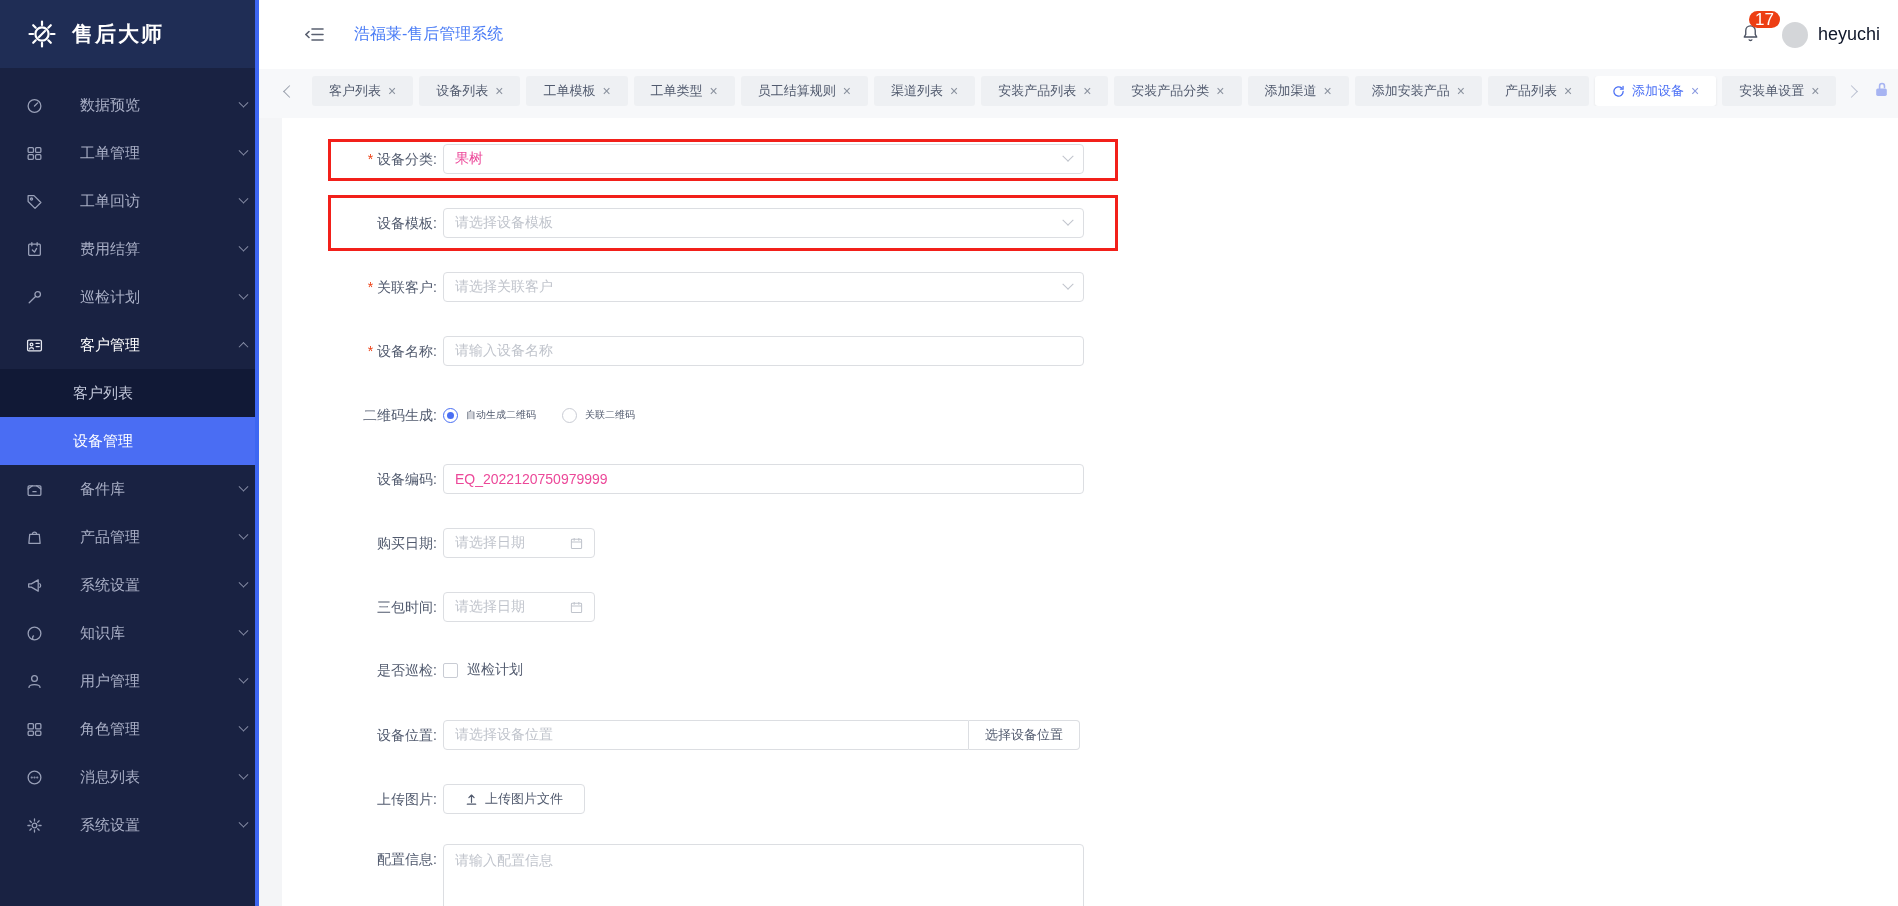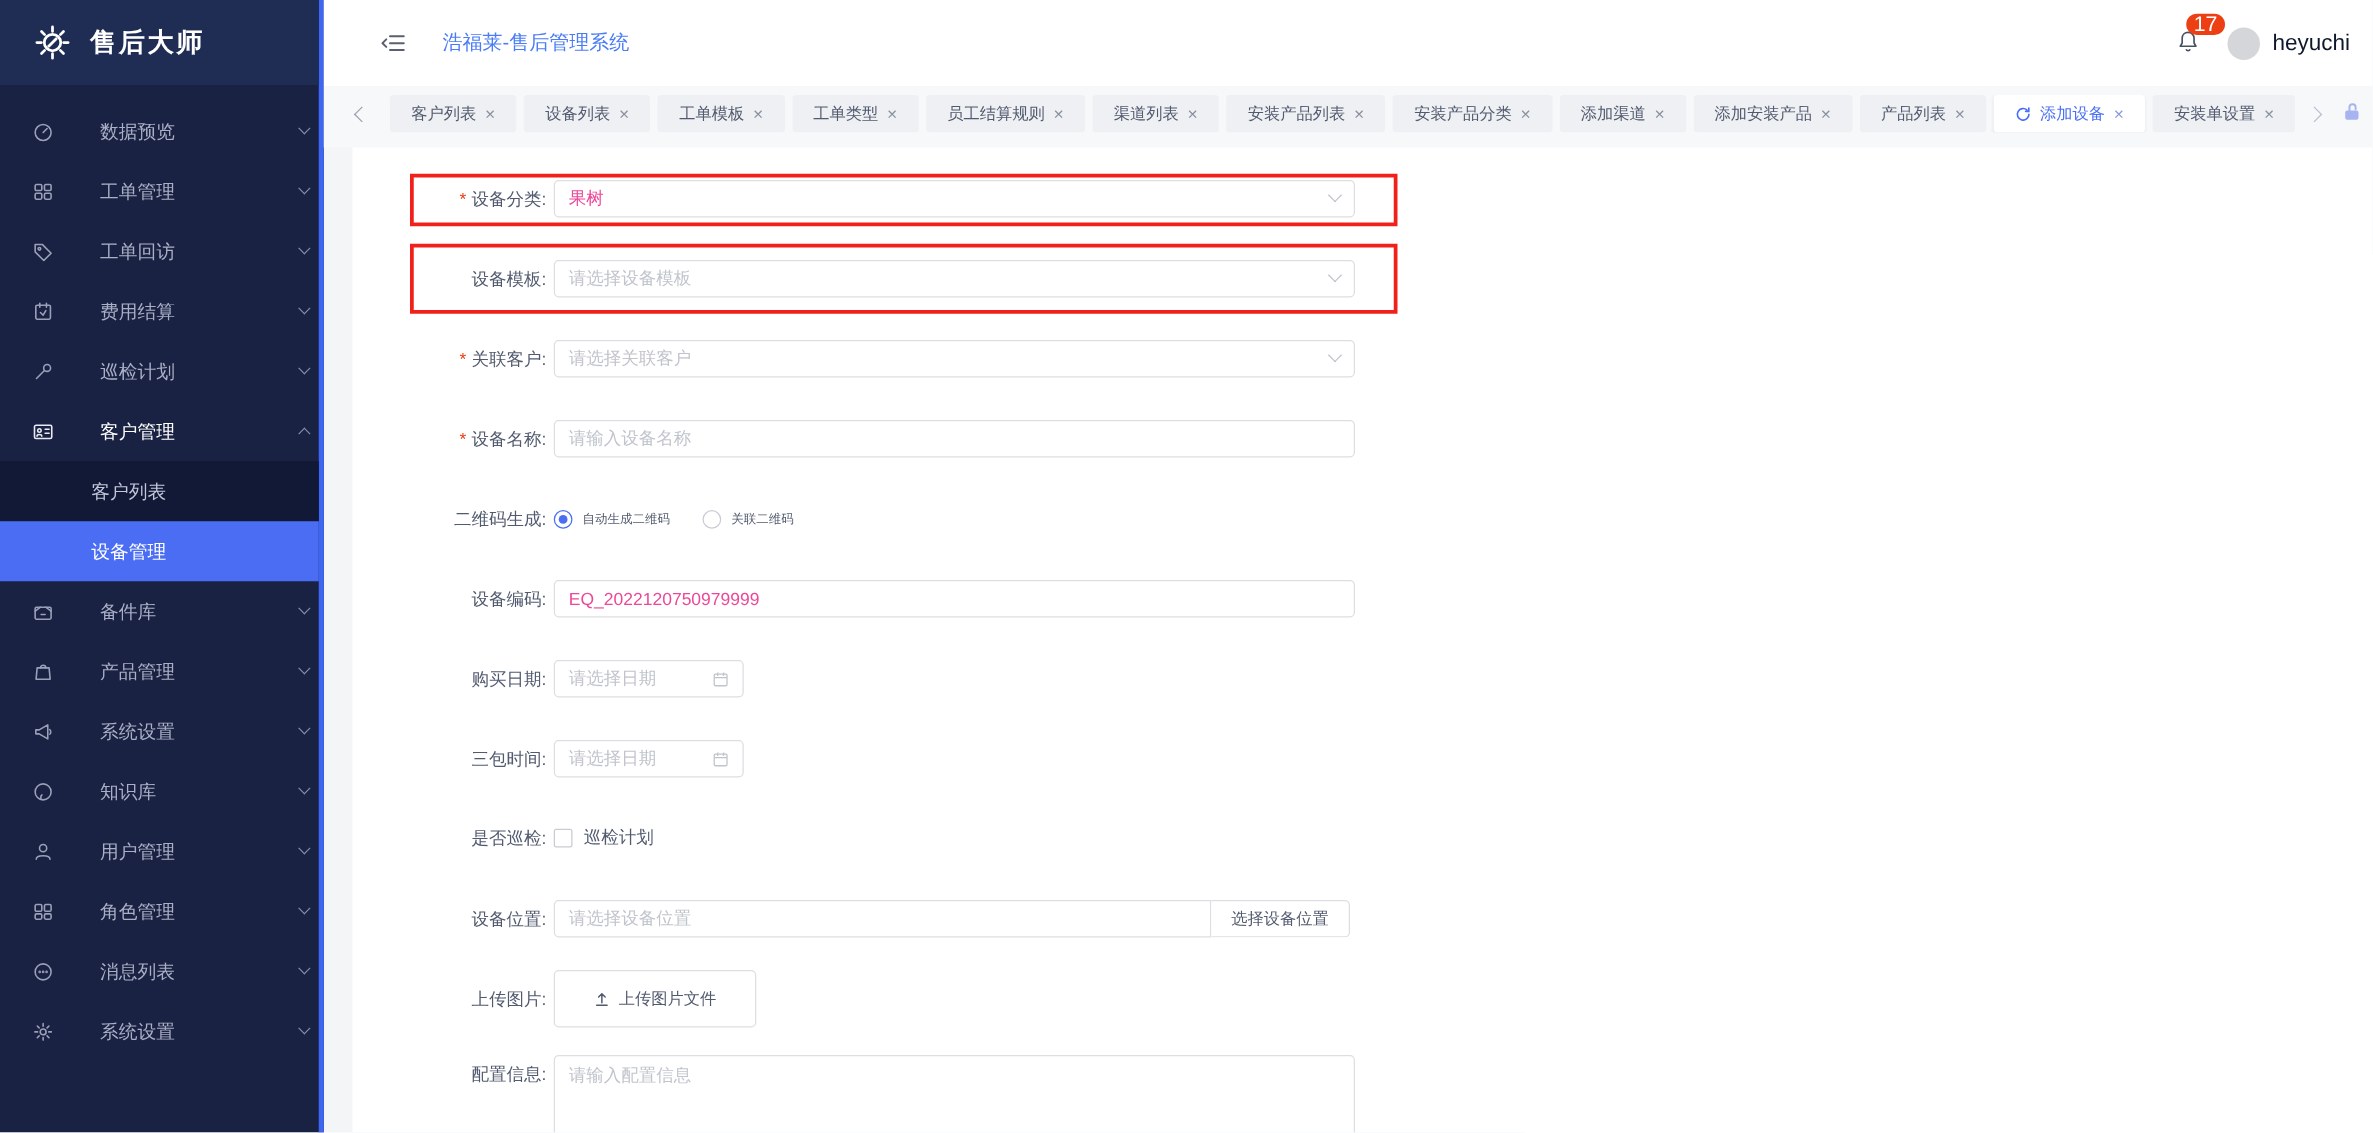--- a/index.html
+++ b/index.html
@@ -70,22 +70,22 @@
   .grp-btn { height:30px; border:1px solid #dcdee2; border-left:none; border-radius:0 4px 4px 0;
     background:#fff; padding:0 16px; font-size:13px; color:#515a6e; display:flex; align-items:center; cursor:pointer; }
   .radio-line { margin-left:6px; display:flex; align-items:center; font-size:10px; color:#515a6e; }
   .radio { width:15px; height:15px; border-radius:50%; border:1px solid #4a6ff3; margin-right:8px;
     display:flex; align-items:center; justify-content:center; cursor:pointer; }
   .radio .dot { width:7px; height:7px; border-radius:50%; background:#4a6ff3; }
   .radio.off { border-color:#c9ccd4; }
   .radio-opt2 { margin-left:26px; display:flex; align-items:center; }
   .checkbox { width:15px; height:15px; border:1px solid #c9ccd4; border-radius:2px; background:#fff;
     margin-left:6px; margin-right:9px; cursor:pointer; }
-  .upload-btn { margin-left:6px; height:46px; border:1px solid #dcdee2; border-radius:4px; background:#fff;
-    padding:0 31px; font-size:13px; color:#515a6e; display:flex; align-items:center; gap:7px; cursor:pointer; }
+  .upload-btn { margin-left:6px; height:30px; border:1px solid #dcdee2; border-radius:4px; background:#fff;
+    padding:0 21px; font-size:13px; color:#515a6e; display:flex; align-items:center; gap:7px; cursor:pointer; }
   .textarea { margin-left:6px; width:641px; height:120px; border:1px solid #dcdee2; border-radius:4px;
     background:#fff; padding:7px 11px; font-size:14px; cursor:text; }
   .ann { position:absolute; border:3px solid #f2201a; pointer-events:none; }
   .ann1 { left:46px; top:21px; width:790px; height:42px; }
   .ann2 { left:46px; top:77px; width:790px; height:56px; }
 </style>
 </head>
 <body>
 
 <aside class="sidebar">

